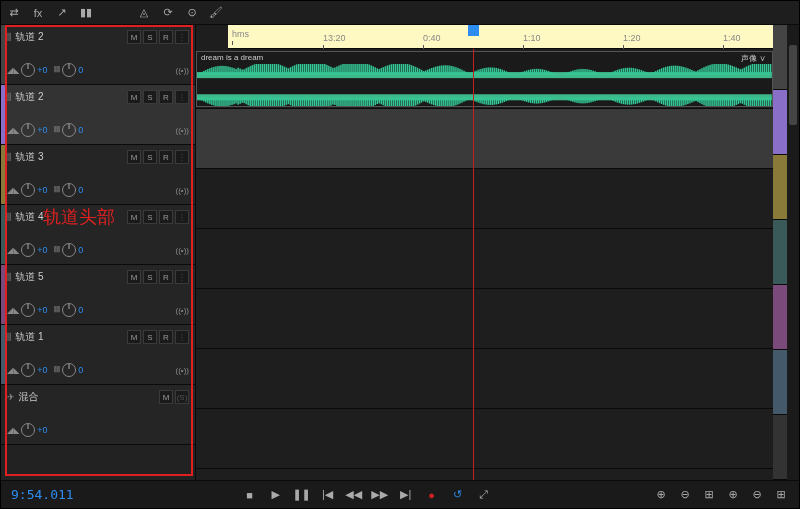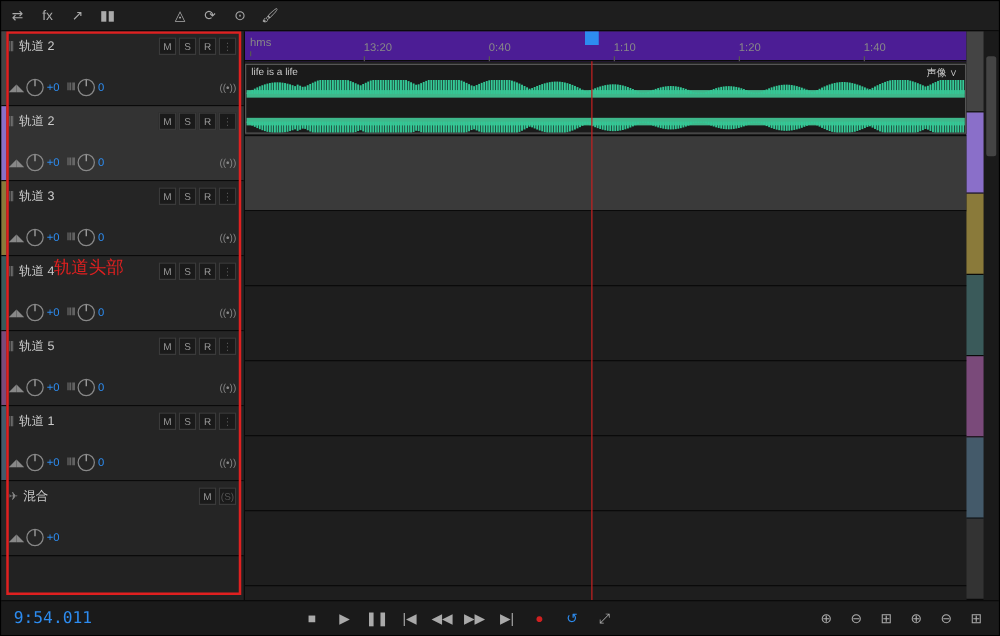--- a/index.html
+++ b/index.html
@@ -9,24 +9,24 @@
   .toolbar { height: 24px; background: #1e1e1e; display: flex; align-items: center; padding: 0 4px; border-bottom: 1px solid #0a0a0a; }
   .tool-group { display: flex; gap: 6px; align-items: center; }
   .tool-group.left { flex: 0 0 auto; }
   .tool-group.right { margin-left: 40px; }
   .tool-btn { width: 18px; height: 18px; display: flex; align-items: center; justify-content: center; font-size: 11px; color: #aaa; cursor: pointer; }
 
   .main { flex: 1; display: flex; overflow: hidden; position: relative; }
 
   .track-headers { width: 195px; background: #222; display: flex; flex-direction: column; border-right: 1px solid #0a0a0a; position: relative; }
   .red-box { position: absolute; left: 4px; top: 0; right: 2px; bottom: 4px; border: 2px solid #e02020; pointer-events: none; z-index: 5; }
-  .red-label { position: absolute; left: 30px; top: 180px; color: #e02020; font-size: 14px; font-weight: 500; z-index: 6; pointer-events: none; padding-left: 12px; }
+  .red-label { position: absolute; left: 30px; top: 180px; color: #e02020; font-size: 18px; font-weight: 500; z-index: 6; pointer-events: none; padding-left: 12px; }
 
   .timeline-area { flex: 1; display: flex; flex-direction: column; background: #1e1e1e; position: relative; }
-  .ruler { height: 24px; background: #4c1d95; border-bottom: 1px solid #0a0a0a; position: relative; font-size: 9px; color: #888; }
+  .ruler { height: 24px; background: #fef9c3; border-bottom: 1px solid #0a0a0a; position: relative; font-size: 9px; color: #888; margin-left: 32px; }
   .ruler-tick { position: absolute; top: 8px; }
   .ruler-tick::before { content: ''; position: absolute; left: 0; top: 12px; width: 1px; height: 4px; background: #555; }
 
   .tracks-lane { flex: 1; display: flex; flex-direction: column; position: relative; }
   .track-row { height: 60px; border-bottom: 1px solid #0a0a0a; position: relative; }
   .track-row.active { background: #2a2a2a; }
   .track-row.mix { height: 60px; }
 
   .track-header { height: 60px; border-bottom: 1px solid #0a0a0a; padding: 4px 6px; display: flex; flex-direction: column; justify-content: space-between; background: #252525; position: relative; }
   .track-header.selected { background: #333; }
@@ -303,21 +303,21 @@
         <span class="ruler-tick" style="left:295px">1:10</span>
         <span class="ruler-tick" style="left:395px">1:20</span>
         <span class="ruler-tick" style="left:495px">1:40</span>
       </div>
       <div class="tracks-lane">
         <div class="playhead" style="left:48%">
           <div class="playhead-marker"></div>
         </div>
         <div class="track-row">
           <div class="clip" style="left:0;right:0">
-            <span class="clip-label">life is a life</span>
+            <span class="clip-label">dream is a dream</span>
             <span class="clip-right-label">声像 ∨</span>
             <svg class="waveform" viewBox="0 0 570 44" preserveAspectRatio="none">
               <g fill="#3eb88b">
                 <rect x="0" y="8" width="570" height="6"></rect>
                 <rect x="0" y="30" width="570" height="6"></rect>
               </g>
               <g id="wf-top">
                   <rect x="0" y="10" width="1.5" height="1" fill="#34c896"></rect>
                   <rect x="2" y="8.91920991442764" width="1.5" height="2.080790085572361" fill="#34c896"></rect>
                   <rect x="4" y="7.857604186045219" width="1.5" height="3.1423958139547814" fill="#34c896"></rect>

